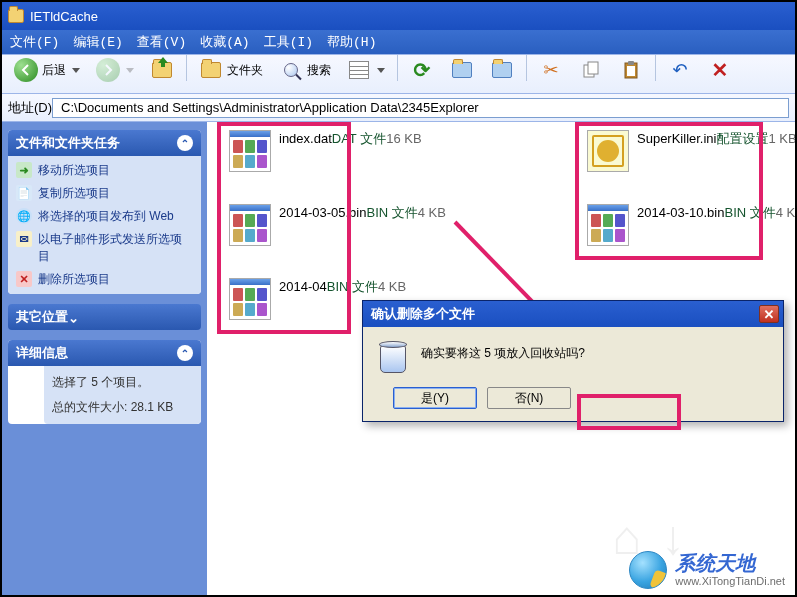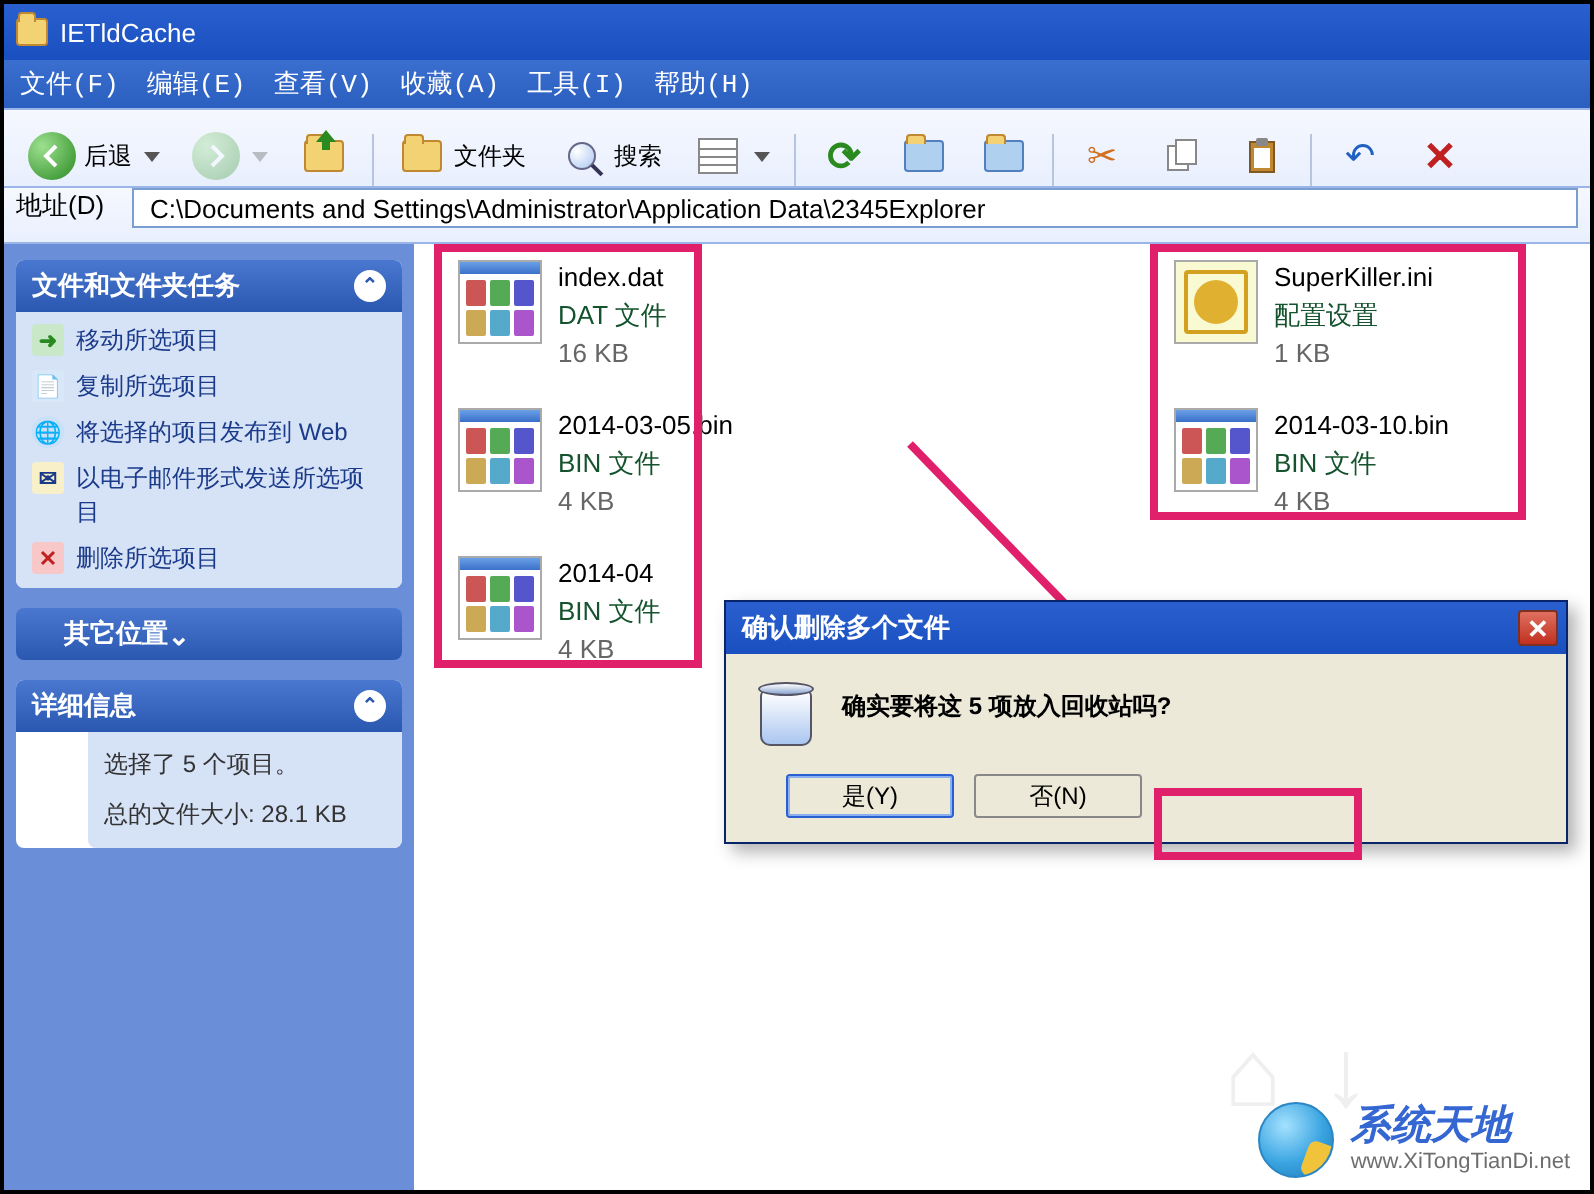--- a/index.html
+++ b/index.html
@@ -6,86 +6,86 @@
 body { font-family: "Microsoft YaHei", Tahoma, sans-serif; font-size: 12px; background: #fff; width: 797px; height: 597px; overflow: hidden; position: relative; border: 2px solid #000; }
 
 .titlebar { background: linear-gradient(#2a5fd0, #1a4fc0); height: 28px; color: #fff; display: flex; align-items: center; padding: 0 6px; }
 .titlebar .folder-ico { width: 16px; height: 14px; background: #f3d273; border: 1px solid #c08830; border-radius: 2px; margin-right: 6px; position: relative; }
 .titlebar .folder-ico::before { content:""; position:absolute; top:-4px; left:0; width:7px; height:4px; background:#f3d273; border:1px solid #c08830; border-bottom:none; border-radius:2px 2px 0 0;}
 .titlebar .title { font-size: 13px; }
 
 .menubar { background: linear-gradient(#3a6fd0, #2a5fc0); height: 24px; display:flex; align-items:center; padding:0 8px; gap:14px; color:#fff; font-size:13px;}
 .menubar .menu-item { cursor: default; font-family: Liberation Mono, monospace; }
 
-.toolbar { height: 40px; background: linear-gradient(#f6f8ff, #e8effd); border-top: 1px solid #9cb5e8; border-bottom: 1px solid #9cb5e8; display: flex; align-items: flex-end; padding: 0 6px; gap: 4px; }
+.toolbar { height: 40px; background: linear-gradient(#f6f8ff, #e8effd); border-top: 1px solid #9cb5e8; border-bottom: 1px solid #9cb5e8; display: flex; align-items: flex-start; padding: 0 6px; gap: 4px; }
 .tb-btn { display: flex; align-items: center; height: 30px; padding: 2px 6px; border-radius: 3px; gap: 4px; }
 .tb-sep { width: 1px; height: 26px; background: #b5c5e0; margin: 0 2px; }
 .circle-btn { width: 24px; height: 24px; border-radius: 50%; display: inline-flex; align-items:center; justify-content:center; color:#fff; font-weight:bold; }
 .green { background: radial-gradient(circle at 30% 30%, #9de090, #2a8a20); }
 .dim { opacity: .35; }
 .dd { width:0;height:0;border-left:4px solid transparent;border-right:4px solid transparent;border-top:5px solid #555;margin-left:2px;}
 .icon24 { width:24px; height:24px; display:inline-flex; align-items:center; justify-content:center; font-size:18px;}
 .looking { background: radial-gradient(circle at 30% 30%, #fff, #aac6f0); border:1px solid #668; border-radius:50%; position:relative;}
 .looking::after{content:"";position:absolute;width:7px;height:2px;background:#335;right:-5px;bottom:-2px;transform:rotate(45deg);}
 .folders-ico { width:20px; height:16px; background:#f3d273; border:1px solid #c08830; border-radius:2px; position:relative; }
 .folders-ico::before{content:"";position:absolute;top:-4px;left:0;width:8px;height:4px;background:#f3d273;border:1px solid #c08830;border-bottom:none;border-radius:2px 2px 0 0;}
 .views-ico{width:20px;height:18px;background:#fff;border:1px solid #888;position:relative;}
 .views-ico::before{content:"";position:absolute;left:0;top:4px;right:0;height:1px;background:#888;box-shadow:0 4px #888, 0 8px #888;}
 .refresh-ico{color:#2a8a20;font-size:20px;font-weight:bold;}
 .stop-ico{color:#c02020;font-size:20px;font-weight:bold;}
 
-.addressbar { height: 28px; background: linear-gradient(#f6f8ff, #e8effd); border-bottom: 1px solid #9cb5e8; display:flex; padding:0 6px; gap:14px; }
+.addressbar { height: 28px; background: linear-gradient(#f6f8ff, #e8effd); border-bottom: 1px solid #9cb5e8; display:flex; align-items:center; padding:0 6px; gap:0; }
 .addressbar .label { font-size: 13px; }
 .addressbar .addr { flex: 1; background: #fff; border: 1px solid #7b9ed0; height: 20px; display:flex; align-items:center; padding:0 4px; gap:4px; }
 .addr .folder-ico{transform:scale(.8);}
 .addr input { border: none; outline: none; font-size: 13px; flex: 1; }
 
 .main { display:flex; height: calc(100% - 28px - 24px - 40px - 28px); }
 .sidebar { width: 205px; background: #6a8fd8; padding: 8px 6px; display:flex; flex-direction:column; gap:10px; }
 .panel { background: #fff; border-radius: 4px; overflow:hidden; }
 .panel-hdr { background: linear-gradient(#4a78d0, #2a58b0); color:#fff; padding:4px 8px; font-size:13px; font-weight:bold; display:flex; justify-content:space-between; align-items:center; }
 .panel-hdr .chev { width:16px; height:16px; background:#fff; border-radius:50%; display:inline-flex; align-items:center; justify-content:center; color:#2a58b0; font-size:10px; }
 .panel-body { background: #d6e2f6; padding: 6px 8px; display:flex; flex-direction:column; gap:6px; }
 .task-item { display:flex; align-items:flex-start; gap:6px; color:#1a3a8a; font-size:12px; cursor:pointer; }
 .task-item .ico { width:16px; height:16px; flex-shrink:0; border-radius:2px; display:inline-flex; align-items:center; justify-content:center; font-size:11px; font-weight:bold;}
-.panel-hdr-only { background: linear-gradient(#4a78d0, #2a58b0); color:#fff; padding:4px 24px; font-size:13px; font-weight:bold; border-radius:4px; display:flex; justify-content:flex-start; align-items:center;}
+.panel-hdr-only { background: linear-gradient(#4a78d0, #2a58b0); color:#fff; padding:4px 8px; font-size:13px; font-weight:bold; border-radius:4px; display:flex; justify-content:flex-start; align-items:center;}
 .details { background: #d6e2f6; border-radius: 0 0 4px 4px; padding: 8px; font-size: 12px; color:#333;margin-left:36px; }
 
 .filearea { flex:1; background:#fff; padding:6px; position:relative; }
 .file-item { position:absolute; width:340px; height:62px; display:flex; align-items:flex-start; gap:8px; padding:4px; }
 .file-icon { width:42px; height:42px; background:#fff; border:1px solid #aaa; display:flex; flex-direction:column; position:relative; }
 .file-icon .bar{height:6px;background:linear-gradient(#6aa0e8,#3a70c8);}
 .file-icon .grid{flex:1;display:grid;grid-template-columns:repeat(3,1fr);grid-template-rows:repeat(2,1fr);gap:2px;padding:3px;}
 .file-icon .grid div{background:#c55;border-radius:1px;}
 .file-icon .grid div:nth-child(2){background:#5a5;}
 .file-icon .grid div:nth-child(3){background:#55c;}
 .file-icon .grid div:nth-child(4){background:#ca5;}
 .file-icon .grid div:nth-child(5){background:#5ac;}
 .file-icon .grid div:nth-child(6){background:#a5c;}
 .gear-icon{width:42px;height:42px;background:#fff;border:1px solid #aaa;display:flex;align-items:center;justify-content:center;position:relative;}
 .gear-icon .note{position:absolute;inset:0;background:#fafad2;}
 .gear-icon .ring{position:absolute;inset:4px;border:2px solid #d4a020;border-radius:2px;}
 .gear-icon .g{position:relative;width:22px;height:22px;background:#e0b030;border-radius:50%;z-index:2;}
-.file-info { display:flex; flex-direction:column; line-height:1.45; font-size:13px; }
+.file-info { display:flex; flex-direction:row; line-height:1.45; font-size:13px; }
 .file-info .name { color:#000; }
 .file-info .type { color:#14532d; }
 .file-info .size { color:#666; }
 
 .hl-box { position:absolute; border: 4px solid #e0206a; pointer-events:none; }
 
 .arrow { position:absolute; pointer-events:none; }
 
 .dialog { position:absolute; left:360px; top:298px; width:422px; background:#ece9d8; border:1px solid #0a246a; box-shadow: 4px 4px 8px rgba(0,0,0,.3); }
 .dlg-title { background: linear-gradient(#2a5fd0,#1a4fc0); color:#fff; height:26px; display:flex; align-items:center; justify-content:space-between; padding:0 4px 0 8px; font-size:13px; font-weight:bold; }
 .dlg-title .close-btn { width:20px; height:18px; background:linear-gradient(#e07060,#c03020); border:1px solid #803020; color:#fff; display:flex; align-items:center; justify-content:center; font-weight:bold; border-radius:2px; cursor:pointer;}
 .dlg-body { padding: 14px 14px 12px; display:flex; align-items:flex-start; gap:12px; }
 .dlg-body .bin-ico { width:32px; height:34px; position:relative; }
 .dlg-body .bin-ico .b{width:26px;height:28px;background:linear-gradient(#fff,#aac6f0);border:1px solid #556;border-radius:3px 3px 5px 5px;margin:4px auto 0;position:relative;}
 .dlg-body .bin-ico .b::before{content:"";position:absolute;top:-5px;left:-2px;right:-2px;height:5px;background:linear-gradient(#fff,#8aa6d0);border:1px solid #556;border-radius:50%;}
-.dlg-text { font-size:12px; padding-top:4px;font-weight:bold; }
+.dlg-text { font-size:12px; padding-top:4px; }
 .dlg-buttons { display:flex; justify-content:flex-start; gap:10px; padding: 0 30px 12px; }
 .dlg-btn { width:84px; height:22px; background:#ece9d8; border:1px solid #888; border-radius:2px; font-size:12px; display:inline-flex; align-items:center; justify-content:center; cursor:pointer;}
 .dlg-btn.primary { border:1px solid #2a5fd0; box-shadow:inset 0 0 0 1px #8ab0f0; }
 
 .watermark { position:absolute; right:10px; bottom:6px; display:flex; align-items:center; gap:8px; opacity:.95;margin-top:48px;}
 .watermark .globe{width:38px;height:38px;border-radius:50%;background:radial-gradient(circle at 35% 30%, #a0e0ff 0%, #30a0e0 55%, #1070b0 100%);position:relative;overflow:hidden;border:1px solid #2080c0;}
 .watermark .globe::after{content:"";position:absolute;width:18px;height:18px;background:#f0c030;border-radius:4px;right:-4px;bottom:-2px;transform:rotate(20deg);}
 .watermark .txt{display:flex;flex-direction:column;line-height:1.2;}
 .watermark .txt .cn{color:#2a5fd0;font-size:20px;font-weight:bold;font-style:italic;}
 .watermark .txt .en{color:#666;font-size:11px;}

